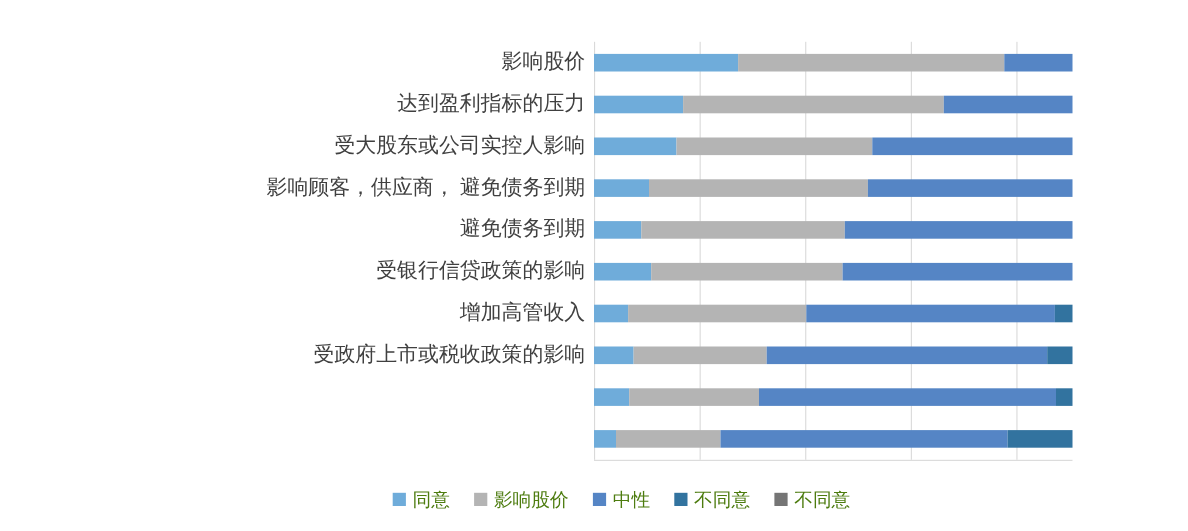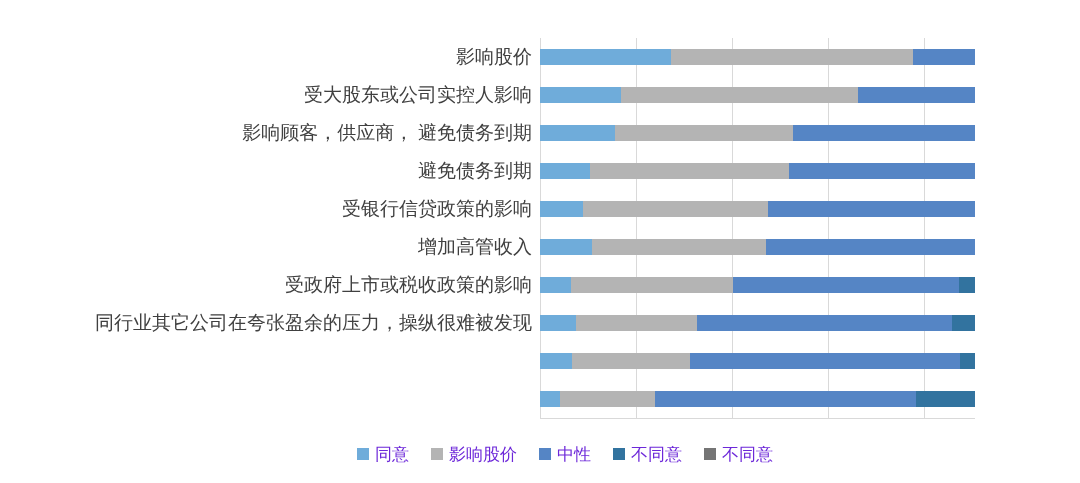--- a/index.html
+++ b/index.html
@@ -57,38 +57,38 @@
     justify-content: center;
     align-items: center;
     gap: 22px;
     transform: translateX(25px);
   }
   .legend-item {
     display: flex;
     align-items: center;
     gap: 6px;
     font-size: 17px;
-    color: #6d28d9;
+    color: #4d7c0f;
     white-space: nowrap;
   }
   .swatch { width: 12px; height: 12px; }
 </style>
 </head>
 <body>
 
 <div class="canvas">
   <div class="labels" id="labels">
       <div class="cat">影响股价</div>
+      <div class="cat">达到盈利指标的压力</div>
       <div class="cat">受大股东或公司实控人影响</div>
       <div class="cat">影响顾客，供应商， 避免债务到期</div>
       <div class="cat">避免债务到期</div>
       <div class="cat">受银行信贷政策的影响</div>
       <div class="cat">增加高管收入</div>
       <div class="cat">受政府上市或税收政策的影响</div>
-      <div class="cat">同行业其它公司在夸张盈余的压力，操纵很难被发现</div>
     </div>
   <div class="plot" id="plot">
       <div class="gridline" style="left: calc(0% + 0px); background: rgb(217, 217, 217);"></div>
       <div class="gridline" style="left: calc(20% + 0px); background: rgb(217, 217, 217);"></div>
       <div class="gridline" style="left: calc(40% + 0px); background: rgb(217, 217, 217);"></div>
       <div class="gridline" style="left: calc(60% + 0px); background: rgb(217, 217, 217);"></div>
       <div class="gridline" style="left: calc(80% + 0px); background: rgb(217, 217, 217);"></div>
       <div class="gridline" style="left: calc(100% - 1px); background: rgb(217, 217, 217);"></div>
       <div class="barrow">
         <div class="bar">

